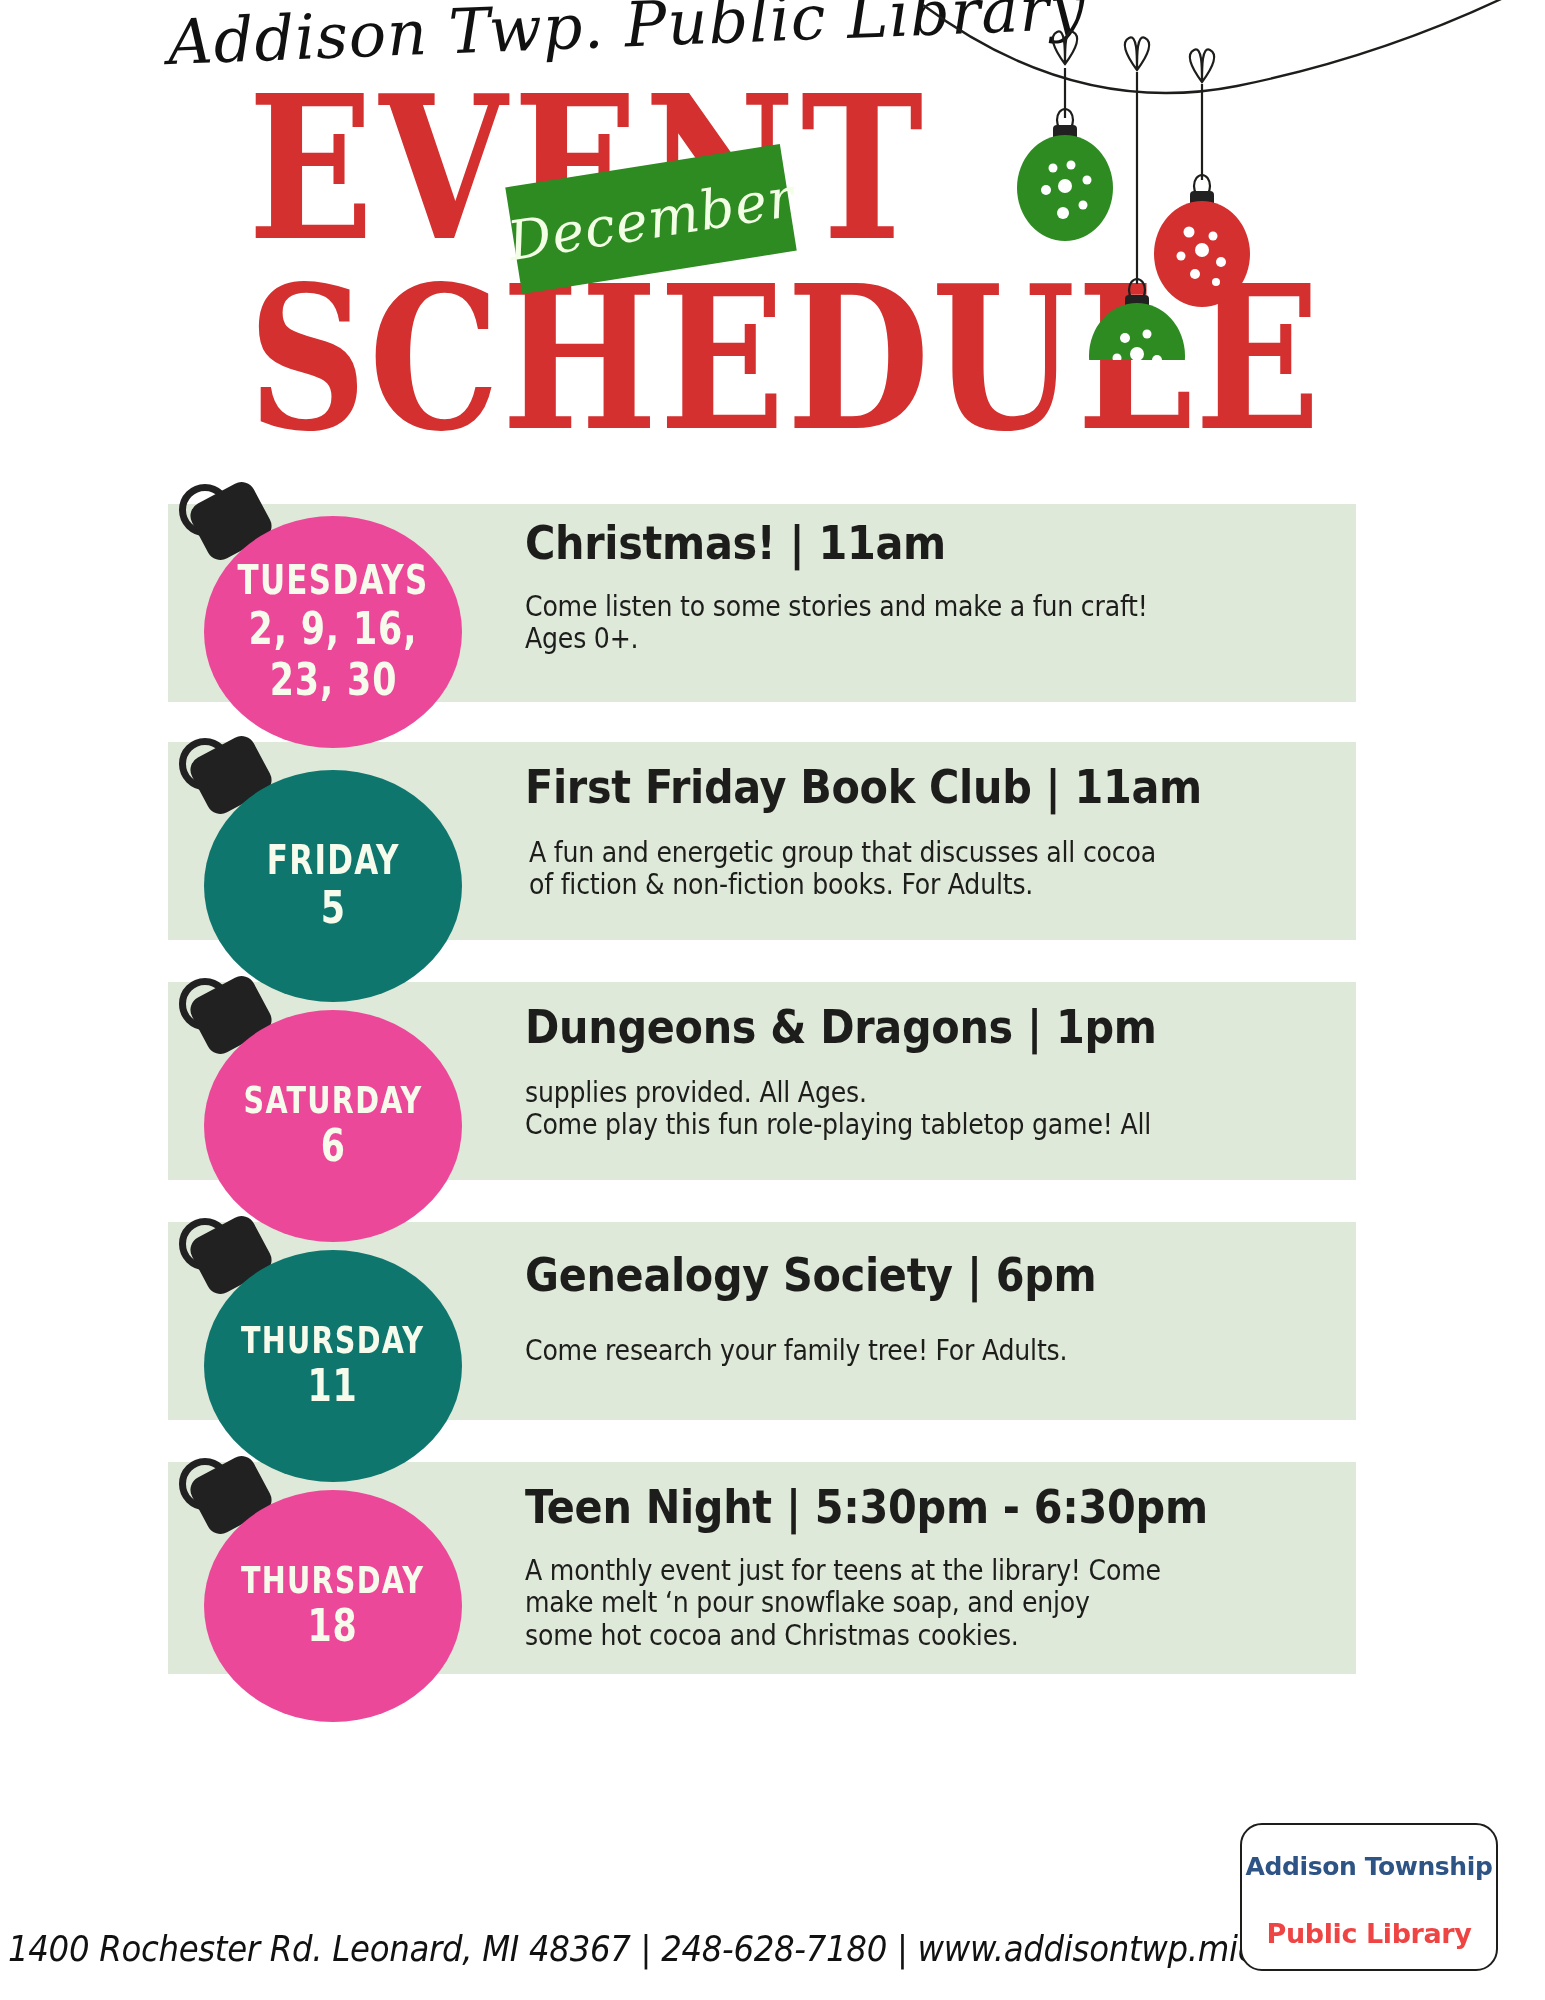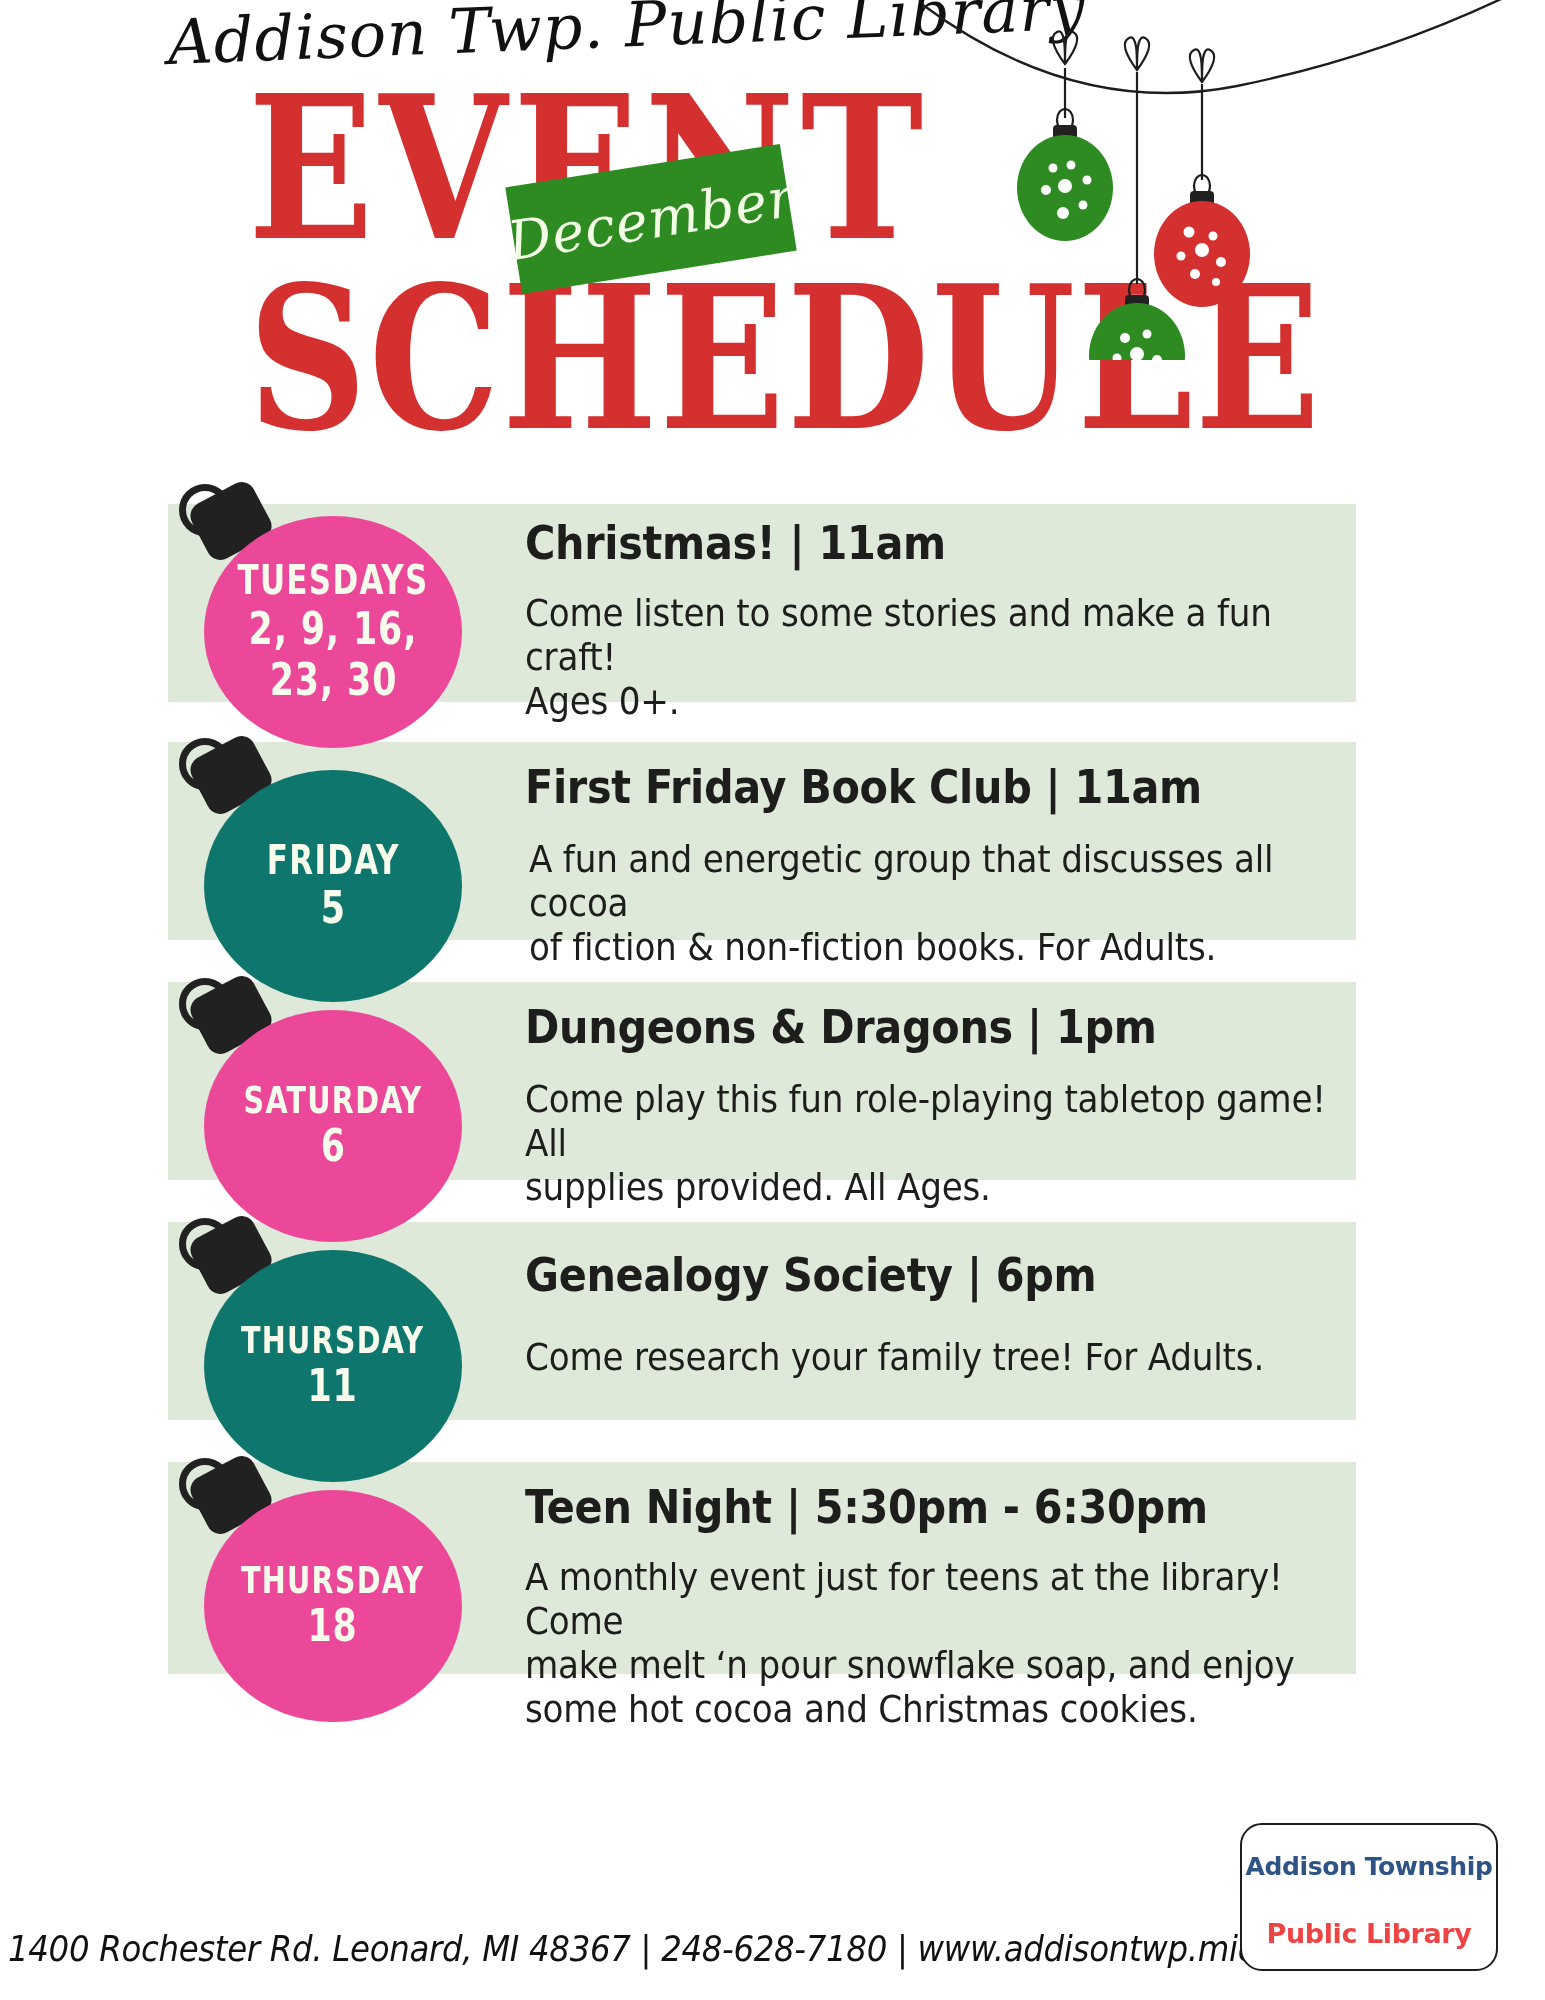--- a/index.html
+++ b/index.html
@@ -210,21 +210,21 @@
     font-weight: 700;
     font-size: 46px;
     line-height: 1.1;
     color: #1d1d1b;
     letter-spacing: -0.3px;
     white-space: nowrap;
   }
   .event-desc {
     font-family: "Liberation Sans Narrow", "DejaVu Sans Condensed", "Liberation Sans", sans-serif;
     font-weight: 400;
-    font-size: 38px;
+    font-size: 28px;
     line-height: 1.16;
     color: #1d1d1b;
     letter-spacing: -0.2px;
   }
 
   
   .row-1 { height: 216px; }
   .row-1 .event-band { height: 198px; top: 6px; }
   .row-1 .event-text { top: 20px; }
   .row-1 .event-desc { margin-top: 22px; }
@@ -417,22 +417,22 @@
         <div class="badge-hook"></div>
         <div class="badge-cap"></div>
         <div class="badge-ball green">
           <div class="badge-day wide">SATURDAY</div>
           <div class="badge-dates">6</div>
         </div>
       </div>
       <div class="event-text">
         <div class="event-title">Dungeons &amp; Dragons | 1pm</div>
         <div class="event-desc">
+          <div>supplies provided. All Ages.</div>
           <div>Come play this fun role-playing tabletop game! All</div>
-          <div>supplies provided. All Ages.</div>
         </div>
       </div>
     </div>
 
     <div class="event-row row-4">
       <div class="event-band"></div>
       <div class="badge-wrap">
         <div class="badge-hook"></div>
         <div class="badge-cap"></div>
         <div class="badge-ball red">

